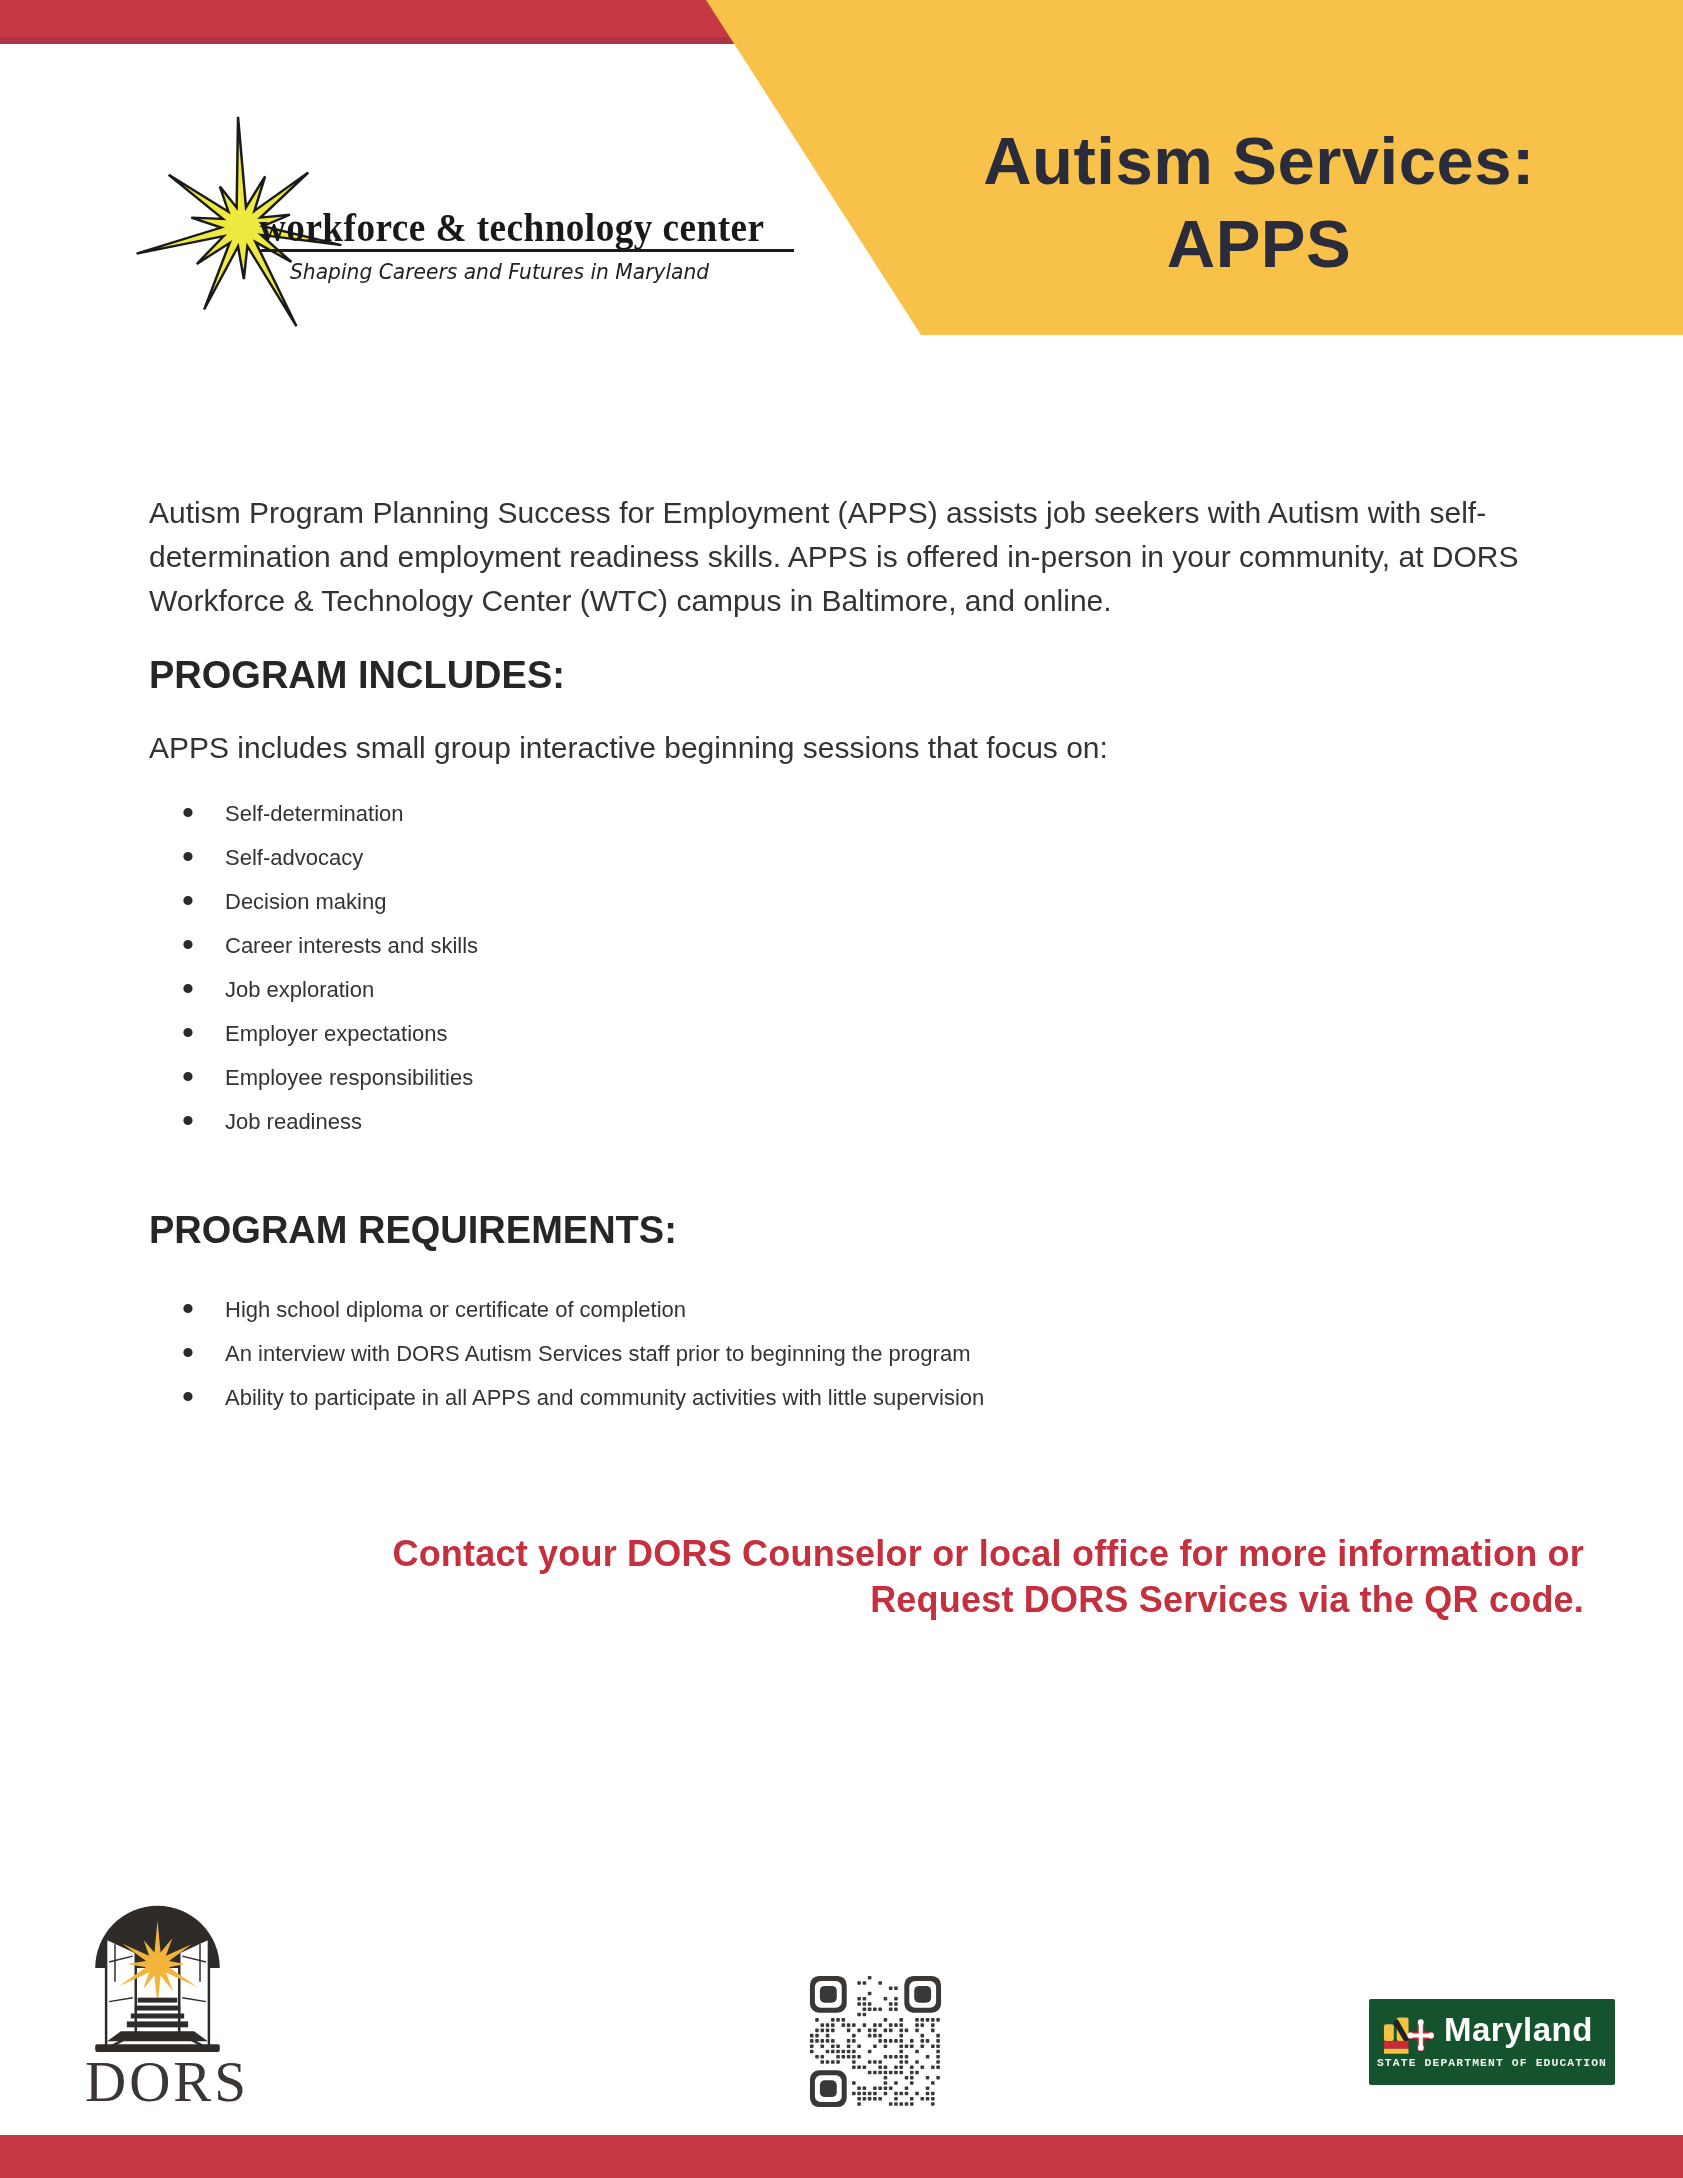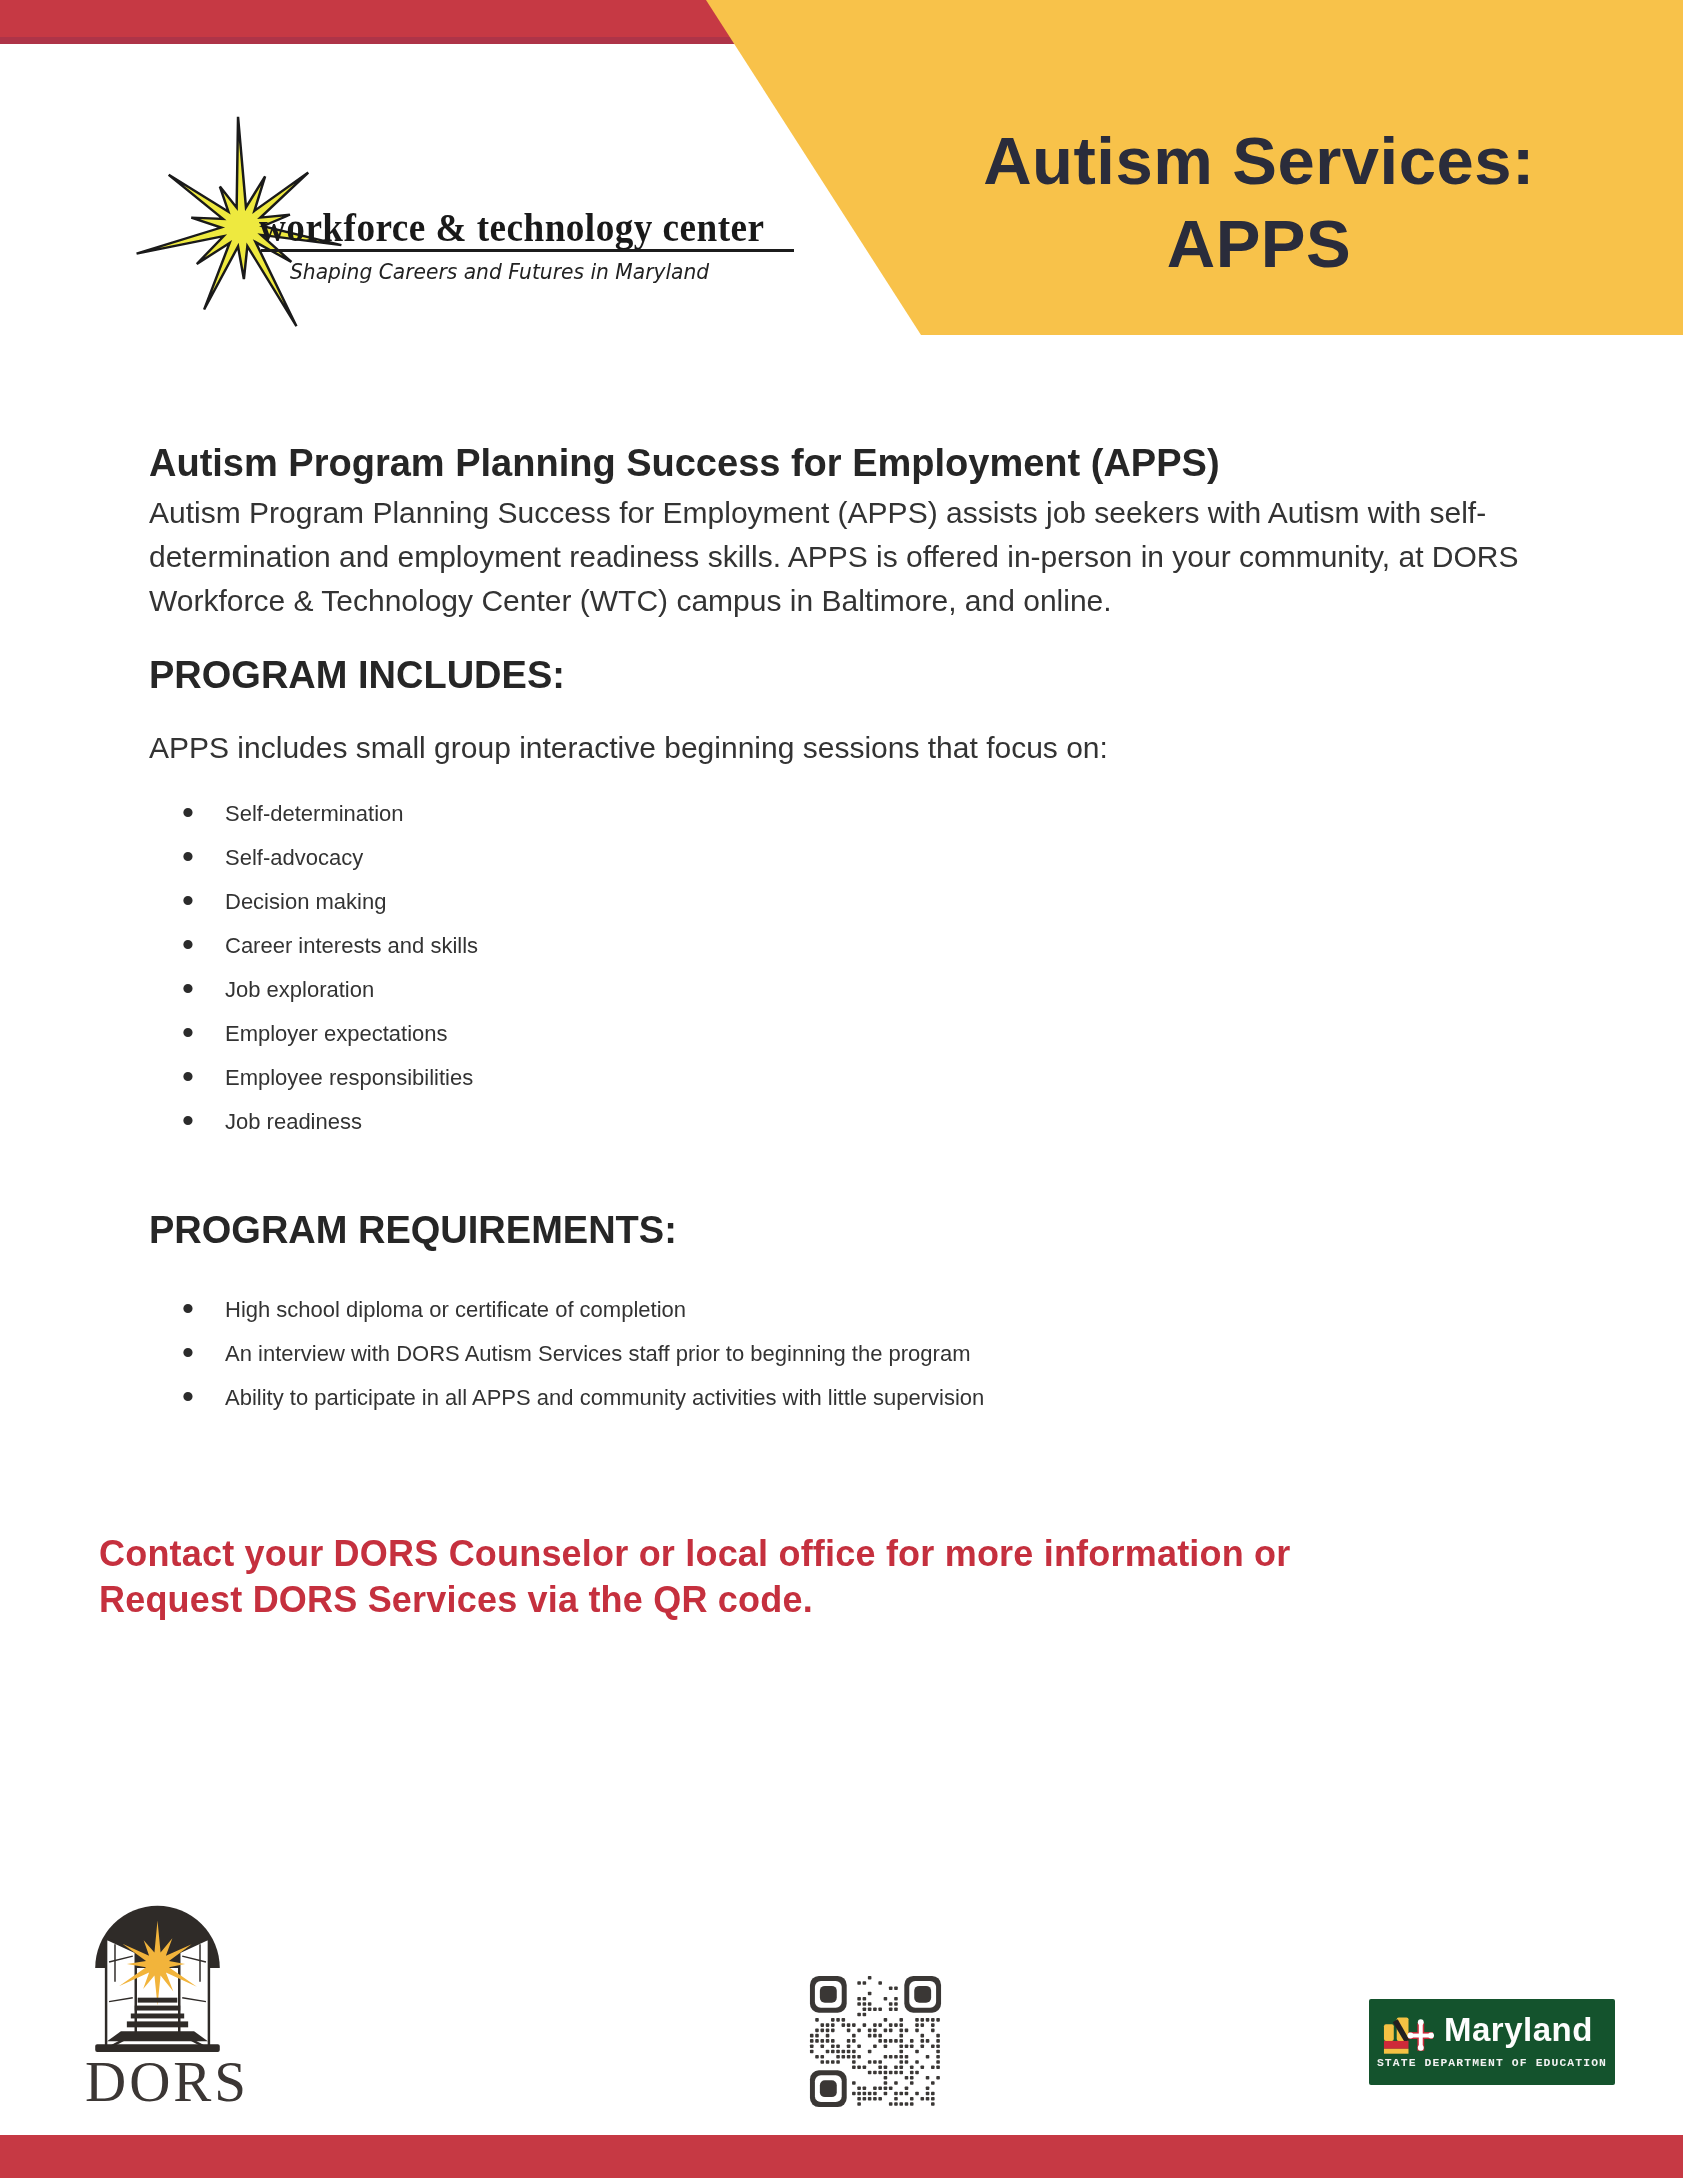--- a/index.html
+++ b/index.html
@@ -47,21 +47,21 @@
   }
   ul.bullets li::before{
     content:"\2022";position:absolute;left:33px;top:-2px;font-size:34px;color:#2b2b2b;
   }
   .ul-includes{top:792px;}
   .ul-includes li{height:44px;line-height:44px;}
   .h2b{top:1209px;font-size:38px;font-weight:bold;color:#262626;}
   .ul-reqs{top:1288px;}
   .ul-reqs li{height:44px;line-height:44px;}
   .contact{
-    position:absolute;left:99px;top:1531px;width:1485px;text-align:left;
+    position:absolute;left:99px;top:1531px;width:1485px;text-align:right;
     font-size:36px;line-height:46px;font-weight:800;color:#C5303E;letter-spacing:0.2px;
   }
   
   .dors-logo{position:absolute;left:85px;top:1883px;}
   .dors-text{
     position:absolute;left:85px;top:2049px;width:145px;text-align:center;
     font-family:"Liberation Serif",serif;font-size:57px;color:#3B3634;letter-spacing:3px;
   }
   .qr{position:absolute;left:802px;top:1968px;}
   .msde{
@@ -93,21 +93,20 @@
 
   <div class="wtc-logo">
     <svg class="wtc-star" width="238" height="228" viewBox="0 0 240 240" preserveAspectRatio="none">
       <polygon id="wtc-starburst" fill="#EEE93F" stroke="#1a1a1a" stroke-width="2.5" stroke-linejoin="miter" points="116.0,6.1 124.0,101.4 143.3,68.9 132.5,105.1 186.8,64.8 138.6,112.2 168.3,109.2 141.0,121.3 220.2,141.2 139.2,130.4 169.8,158.9 133.7,138.0 174.9,226.5 125.4,142.3 121.9,177.0 116.0,142.6 81.8,209.0 107.5,138.9 74.4,161.0 101.4,131.8 13.7,150.2 99.0,122.7 68.9,112.2 100.8,113.6 46.1,67.2 106.3,106.0 97.7,79.5 114.6,101.7"></polygon>
     </svg>
     <div class="wtc-brand">workforce &amp; technology center</div>
     <div class="wtc-underline"></div>
     <div class="wtc-tagline">Shaping Careers and Futures in Maryland</div>
   </div>
 
-  <div class="content h1">Autism Program Planning Success for Employment (APPS)</div>
   <div class="content intro">Autism Program Planning Success for Employment (APPS) assists job seekers with Autism with self-determination and employment readiness skills. APPS is offered in-person in your community, at DORS Workforce &amp; Technology Center (WTC) campus in Baltimore, and online.</div>
 
   <div class="content h2a">PROGRAM INCLUDES:</div>
   <div class="content lead">APPS includes small group interactive beginning sessions that focus on:</div>
   <ul class="content bullets ul-includes">
     <li>Self-determination</li>
     <li>Self-advocacy</li>
     <li>Decision making</li>
     <li>Career interests and skills</li>
     <li>Job exploration</li>

